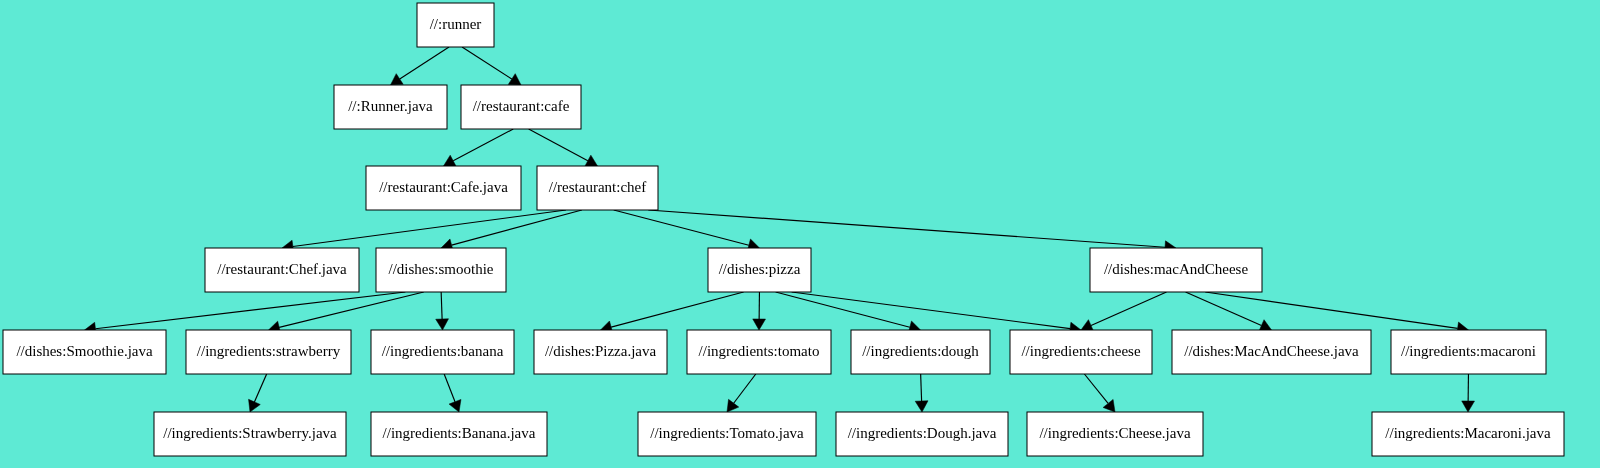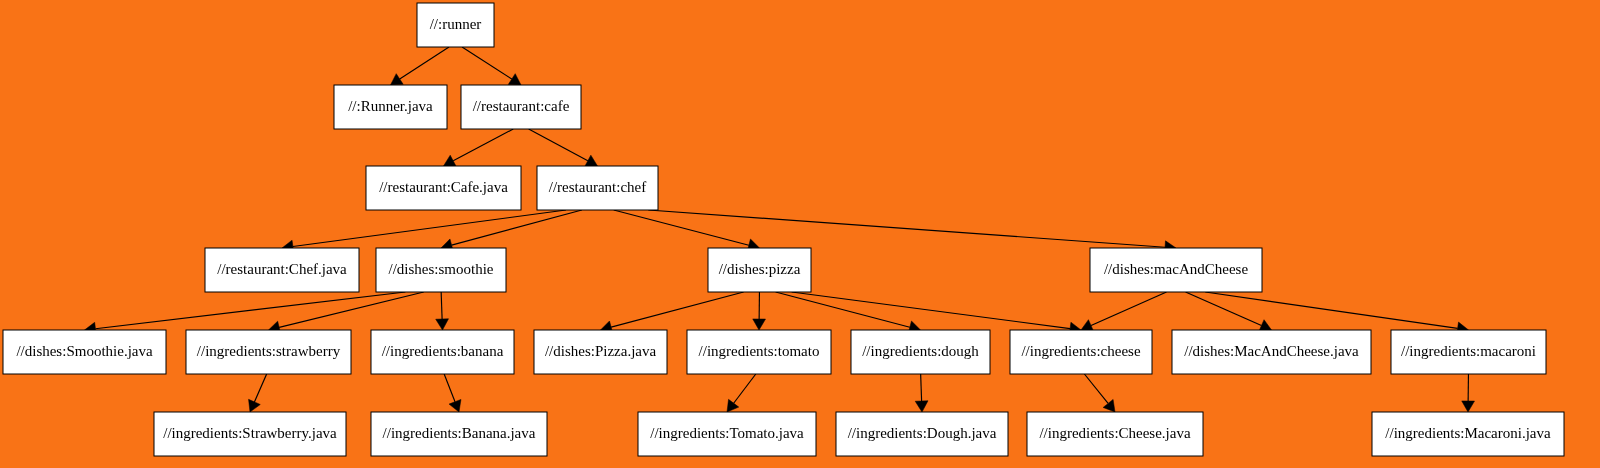--- a/index.html
+++ b/index.html
@@ -4,21 +4,21 @@
 <style>
   html, body {
     margin: 0;
     padding: 0;
     background: #ffffff;
   }
   #graph-root {
     position: relative;
     width: 1600px;
     height: 468px;
-    background: #f97316;
+    background: #5eead4;
     font-family: "Liberation Serif", "DejaVu Serif", serif;
     overflow: hidden;
   }
   svg#graph-canvas {
     display: block;
     width: 1600px;
     height: 468px;
   }
   .node-rect {
     fill: #ffffff;

